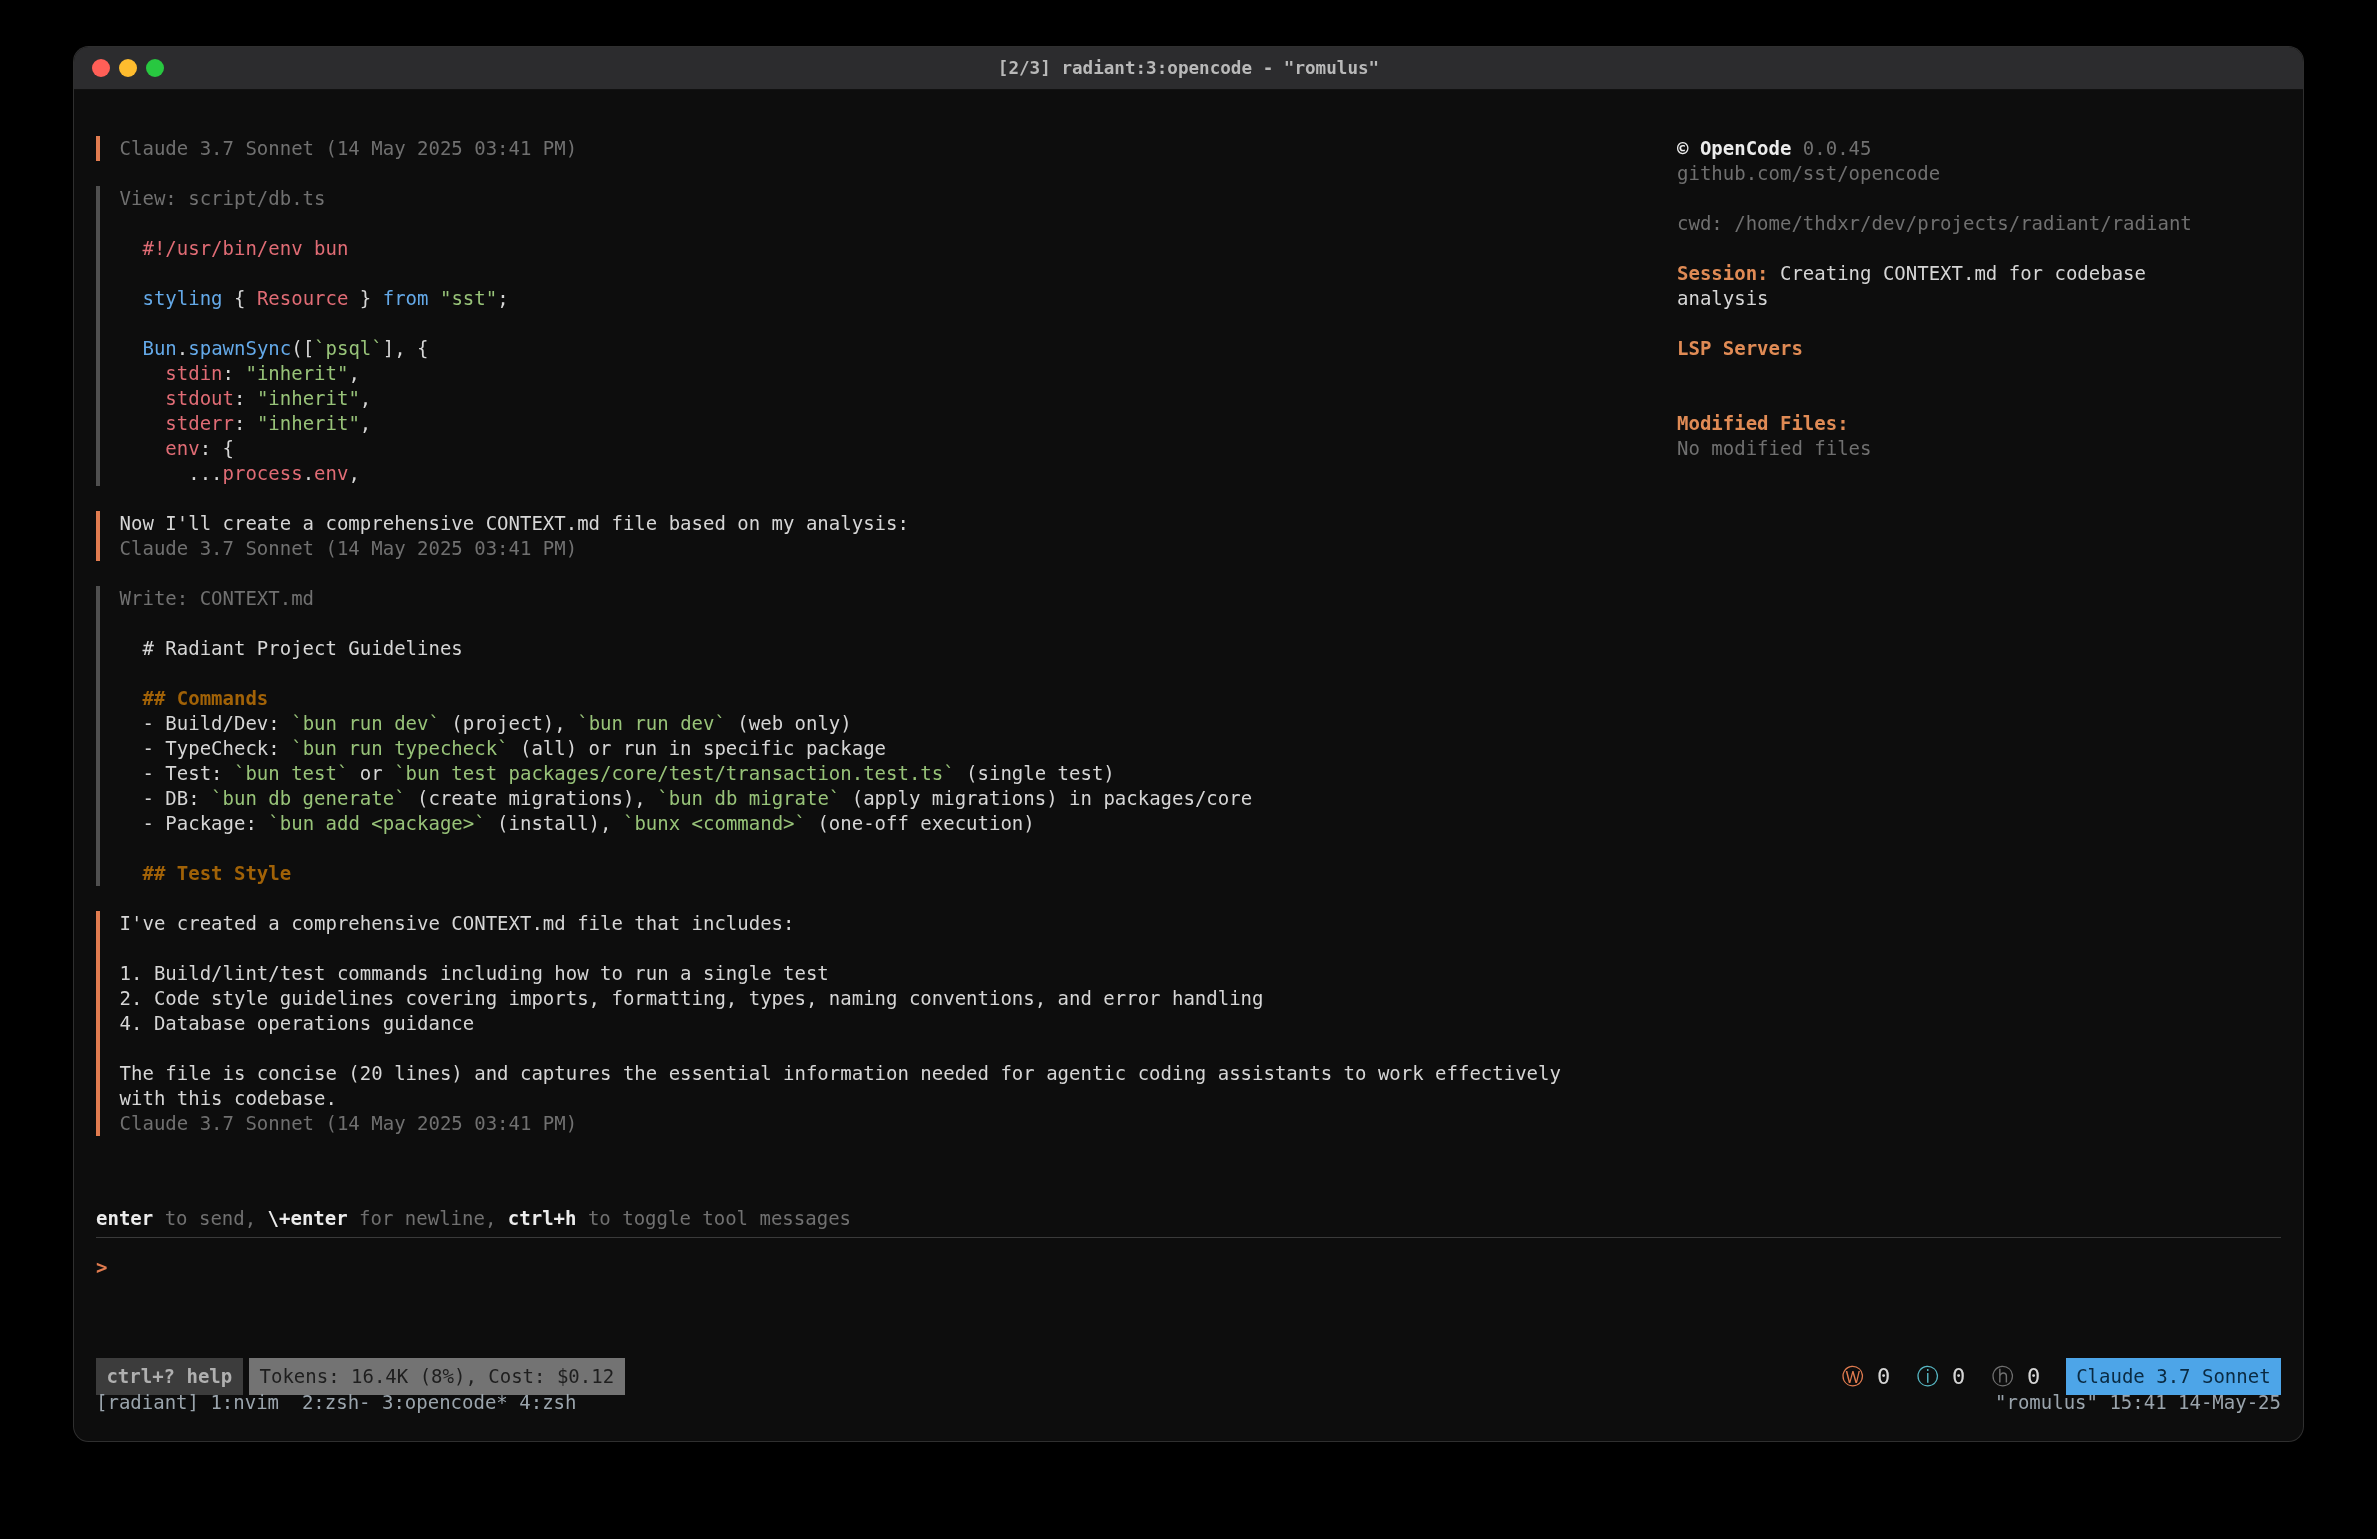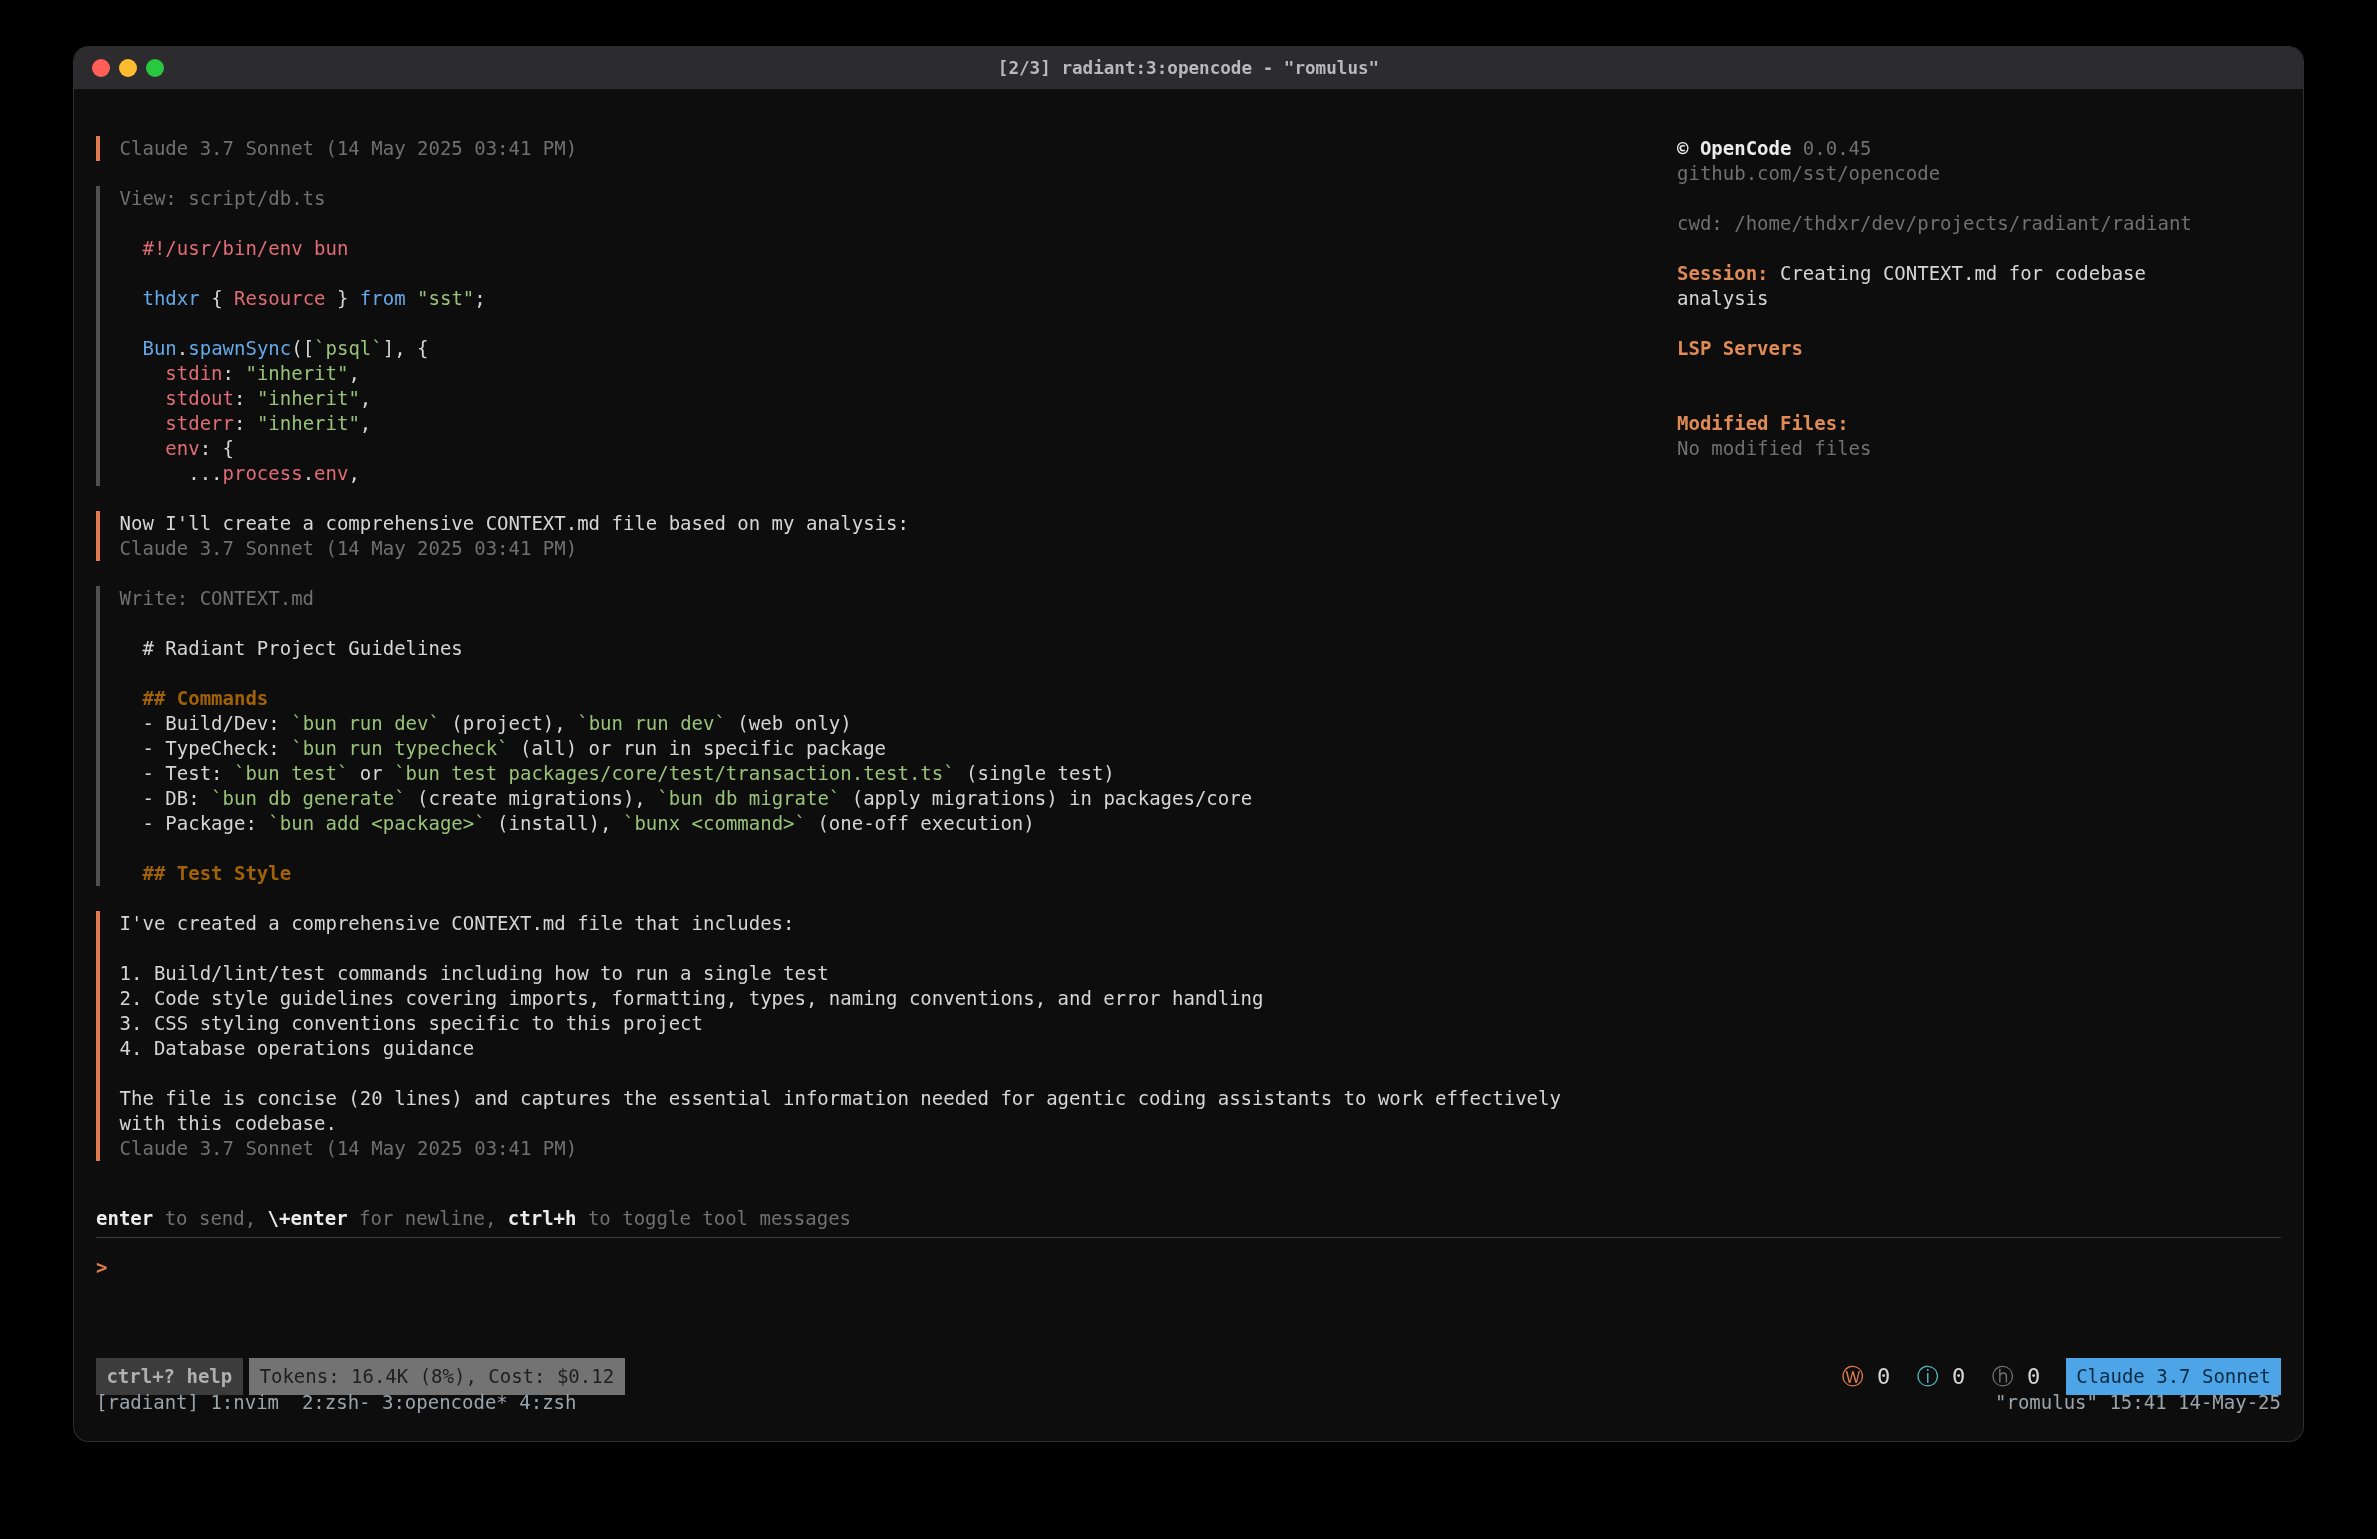--- a/index.html
+++ b/index.html
@@ -83,21 +83,21 @@
     <div class="content-row">
       <div class="chat">
           <div class="block accent">
             <div class="line"><span class="tk-gray">Claude 3.7 Sonnet (14 May 2025 03:41 PM)</span></div>
           </div>
           <div class="block">
             <div class="line"><span class="tk-gray">View: script/db.ts</span></div>
             <div class="line"></div>
             <div class="line"><span class="tk-fg">  </span><span class="tk-red">#!/usr/bin/env bun</span></div>
             <div class="line"></div>
-            <div class="line"><span class="tk-fg">  </span><span class="tk-blue">thdxr</span><span class="tk-fg"> { </span><span class="tk-red">Resource</span><span class="tk-fg"> } </span><span class="tk-blue">from</span><span class="tk-fg"> </span><span class="tk-green">"sst"</span><span class="tk-fg">;</span></div>
+            <div class="line"><span class="tk-fg">  </span><span class="tk-blue">styling</span><span class="tk-fg"> { </span><span class="tk-red">Resource</span><span class="tk-fg"> } </span><span class="tk-blue">from</span><span class="tk-fg"> </span><span class="tk-green">"sst"</span><span class="tk-fg">;</span></div>
             <div class="line"></div>
             <div class="line"><span class="tk-fg">  </span><span class="tk-blue">Bun</span><span class="tk-fg">.</span><span class="tk-blue">spawnSync</span><span class="tk-fg">([</span><span class="tk-green">`psql`</span><span class="tk-fg">], {</span></div>
             <div class="line"><span class="tk-fg">    </span><span class="tk-red">stdin</span><span class="tk-fg">: </span><span class="tk-green">"inherit"</span><span class="tk-fg">,</span></div>
             <div class="line"><span class="tk-fg">    </span><span class="tk-red">stdout</span><span class="tk-fg">: </span><span class="tk-green">"inherit"</span><span class="tk-fg">,</span></div>
             <div class="line"><span class="tk-fg">    </span><span class="tk-red">stderr</span><span class="tk-fg">: </span><span class="tk-green">"inherit"</span><span class="tk-fg">,</span></div>
             <div class="line"><span class="tk-fg">    </span><span class="tk-red">env</span><span class="tk-fg">: {</span></div>
             <div class="line"><span class="tk-fg">      ...</span><span class="tk-red">process</span><span class="tk-fg">.</span><span class="tk-red">env</span><span class="tk-fg">,</span></div>
           </div>
           <div class="block accent">
             <div class="line"><span class="tk-fg">Now I'll create a comprehensive CONTEXT.md file based on my analysis:</span></div>
@@ -115,21 +115,20 @@
             <div class="line"><span class="tk-fg">  - DB: </span><span class="tk-green">`bun db generate`</span><span class="tk-fg"> (create migrations), </span><span class="tk-green">`bun db migrate`</span><span class="tk-fg"> (apply migrations) in packages/core</span></div>
             <div class="line"><span class="tk-fg">  - Package: </span><span class="tk-green">`bun add &lt;package&gt;`</span><span class="tk-fg"> (install), </span><span class="tk-green">`bunx &lt;command&gt;`</span><span class="tk-fg"> (one-off execution)</span></div>
             <div class="line"></div>
             <div class="line"><span class="tk-fg">  </span><span class="tk-bluebold">## Test Style</span></div>
           </div>
           <div class="block accent">
             <div class="line"><span class="tk-fg">I've created a comprehensive CONTEXT.md file that includes:</span></div>
             <div class="line"></div>
             <div class="line"><span class="tk-fg">1. Build/lint/test commands including how to run a single test</span></div>
             <div class="line"><span class="tk-fg">2. Code style guidelines covering imports, formatting, types, naming conventions, and error handling</span></div>
-            <div class="line"><span class="tk-fg">3. CSS styling conventions specific to this project</span></div>
             <div class="line"><span class="tk-fg">4. Database operations guidance</span></div>
             <div class="line"></div>
             <div class="line"><span class="tk-fg">The file is concise (20 lines) and captures the essential information needed for agentic coding assistants to work effectively</span></div>
             <div class="line"><span class="tk-fg">with this codebase.</span></div>
             <div class="line"><span class="tk-gray">Claude 3.7 Sonnet (14 May 2025 03:41 PM)</span></div>
           </div>
         </div>
       <div class="sidebar">
           <div class="line"><span class="tk-boldfg">© OpenCode</span><span class="tk-gray"> 0.0.45</span></div>
           <div class="line"><span class="tk-gray">github.com/sst/opencode</span></div>

